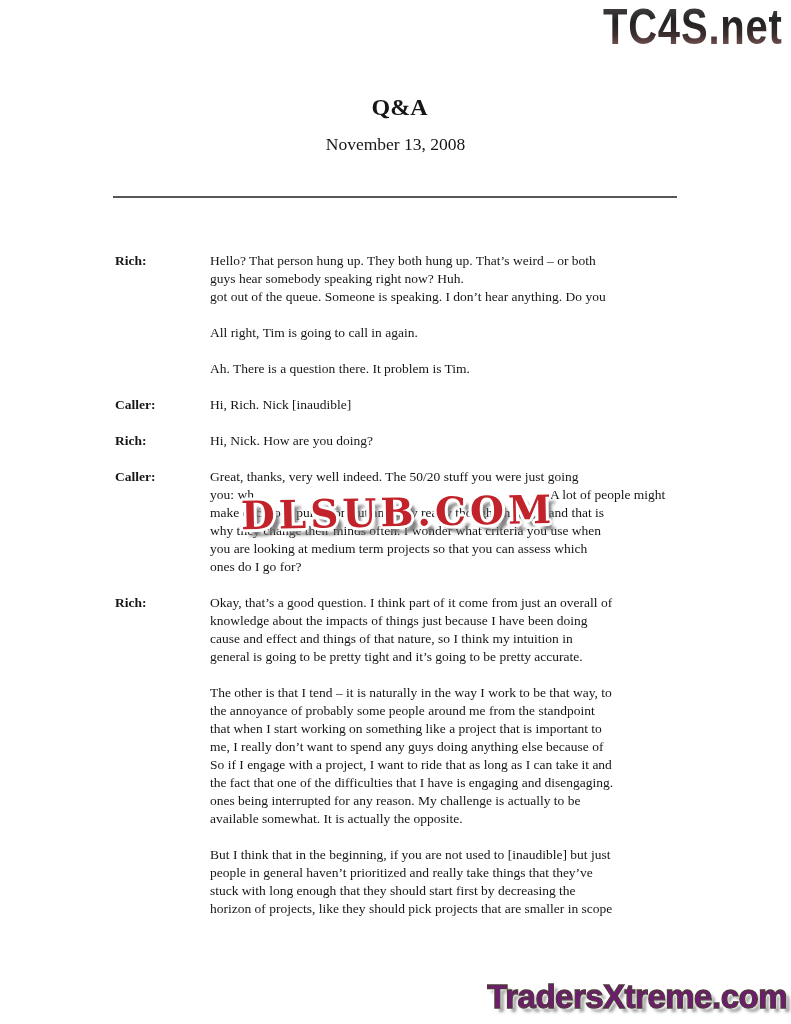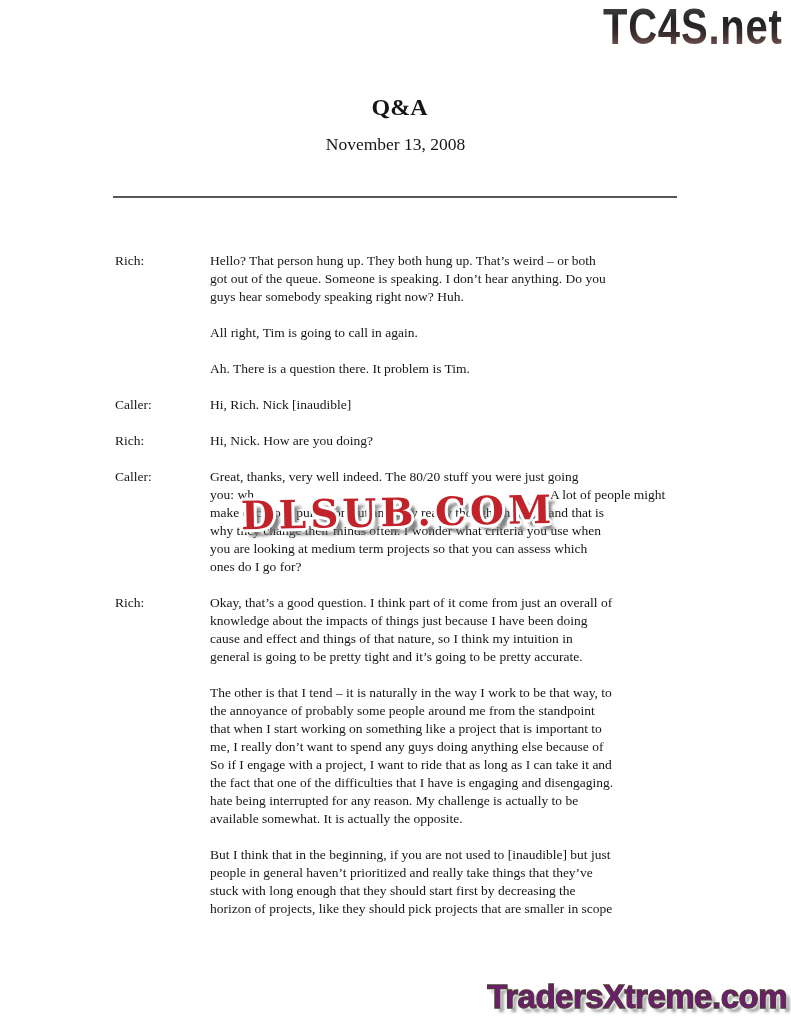--- a/index.html
+++ b/index.html
@@ -38,21 +38,21 @@
     height:0; margin:0; border:none;
     border-top:2px solid #57575a;
   }
 
   
   .dialog {
     position:absolute; left:115px; top:252px; width:578px;
     font-size:13.5px; line-height:18px;
   }
   .turn { display:flex; }
-  .speaker { flex:0 0 95px; width:95px; font-weight:400; }
+  .speaker { flex:0 0 95px; width:95px; font-weight:700; }
   .turn-body { flex:1; }
   .para { margin:0 0 18px 0; }
   .line { white-space:nowrap; }
   .obscured-gap { display:inline-block; width:296px; }
 
   
   .watermark {
     position:absolute; left:247px; top:487px; width:302px; height:50px;
     display:flex; align-items:center; justify-content:center;
     font-family:"DejaVu Serif", serif; font-weight:700;
@@ -85,22 +85,22 @@
 <div class="doc-date">November 13, 2008</div>
 
 <hr class="rule">
 
 <div class="dialog" id="dialog">
     <div class="turn">
       <div class="speaker">Rich:</div>
       <div class="turn-body">
         <div class="para">
           <div class="line">Hello? That person hung up. They both hung up. That’s weird – or both</div>
+          <div class="line">guys hear somebody speaking right now? Huh.</div>
           <div class="line">got out of the queue. Someone is speaking. I don’t hear anything. Do you</div>
-          <div class="line">guys hear somebody speaking right now? Huh.</div>
         </div>
         <div class="para">
           <div class="line">All right, Tim is going to call in again.</div>
         </div>
         <div class="para">
           <div class="line">Ah. There is a question there. It problem is Tim.</div>
         </div>
       </div>
     </div>
     <div class="turn">
@@ -116,21 +116,21 @@
       <div class="turn-body">
         <div class="para">
           <div class="line">Hi, Nick. How are you doing?</div>
         </div>
       </div>
     </div>
     <div class="turn">
       <div class="speaker">Caller:</div>
       <div class="turn-body">
         <div class="para">
-          <div class="line">Great, thanks, very well indeed. The 80/20 stuff you were just going</div>
+          <div class="line">Great, thanks, very well indeed. The 50/20 stuff you were just going</div>
           <div class="line"><span>you: wh</span><span class="obscured-gap"></span><span>A lot of people might</span></div>
           <div class="line">make decisions purely on gut and they really thought through, and that is</div>
           <div class="line">why they change their minds often. I wonder what criteria you use when</div>
           <div class="line">you are looking at medium term projects so that you can assess which</div>
           <div class="line">ones do I go for?</div>
         </div>
       </div>
     </div>
     <div class="turn">
       <div class="speaker">Rich:</div>
@@ -141,21 +141,21 @@
           <div class="line">cause and effect and things of that nature, so I think my intuition in</div>
           <div class="line">general is going to be pretty tight and it’s going to be pretty accurate.</div>
         </div>
         <div class="para">
           <div class="line">The other is that I tend – it is naturally in the way I work to be that way, to</div>
           <div class="line">the annoyance of probably some people around me from the standpoint</div>
           <div class="line">that when I start working on something like a project that is important to</div>
           <div class="line">me, I really don’t want to spend any guys doing anything else because of</div>
           <div class="line">So if I engage with a project, I want to ride that as long as I can take it and</div>
           <div class="line">the fact that one of the difficulties that I have is engaging and disengaging.</div>
-          <div class="line">hate being interrupted for any reason. My challenge is actually to be</div>
+          <div class="line">ones being interrupted for any reason. My challenge is actually to be</div>
           <div class="line">available somewhat. It is actually the opposite.</div>
         </div>
         <div class="para">
           <div class="line">But I think that in the beginning, if you are not used to [inaudible] but just</div>
           <div class="line">people in general haven’t prioritized and really take things that they’ve</div>
           <div class="line">stuck with long enough that they should start first by decreasing the</div>
           <div class="line">horizon of projects, like they should pick projects that are smaller in scope</div>
         </div>
       </div>
     </div>

